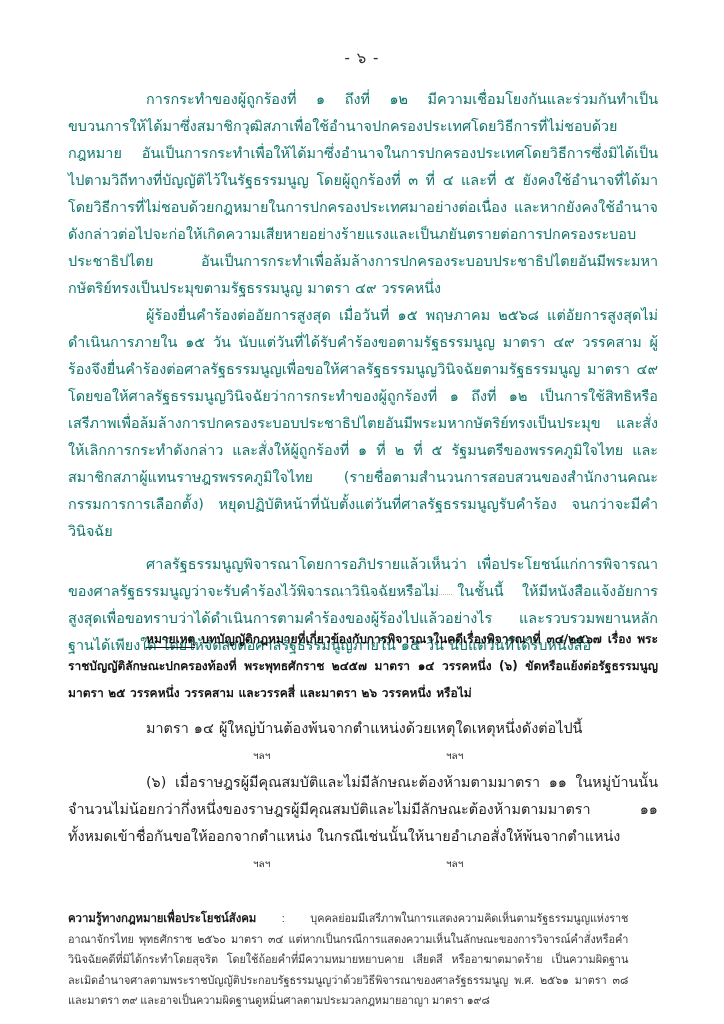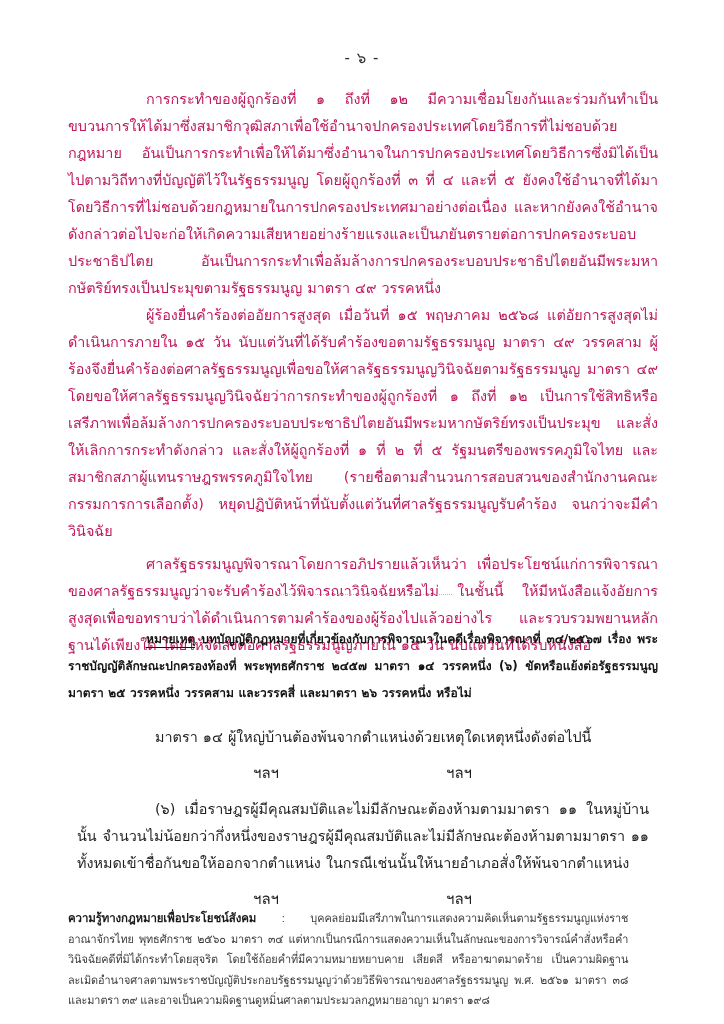--- a/index.html
+++ b/index.html
@@ -40,21 +40,21 @@
     top: 86px;
     width: 590px;
   }
 
   p.para {
     margin: 0;
     font-size: 14.4px;
     line-height: 27px;
     text-align: justify;
     text-justify: inter-word;
-    color: #be185d;
+    color: #0f766e;
     word-spacing: 0.5px;
   }
 
   p.para.indent {
     text-indent: 78px;
   }
 
   .gap-sm { height: 6px; }
 
   
@@ -121,35 +121,35 @@
   }
   .act-title {
     margin: 0;
     font-size: 14.4px;
     line-height: 28px;
     font-weight: bold;
     color: #141414;
     padding-left: 78px;
   }
   p.act-line {
-    margin: 9px;
+    margin: 0;
     font-size: 14.4px;
     line-height: 27px;
     color: #1f1f1f;
     text-align: justify;
     word-spacing: 0.5px;
   }
   p.act-line.indent { text-indent: 78px; }
 
   .ellipsis-row {
     margin: 0;
     height: 27px;
     line-height: 27px;
     position: relative;
-    font-size: 15px;
+    font-size: 10px;
     color: #1f1f1f;
   }
   .ellipsis-row .e1 { position: absolute; left: 185px; }
   .ellipsis-row .e2 { position: absolute; left: 378px; }
 
   
   .footer-block {
     position: absolute;
     left: 68px;
     top: 908px;

